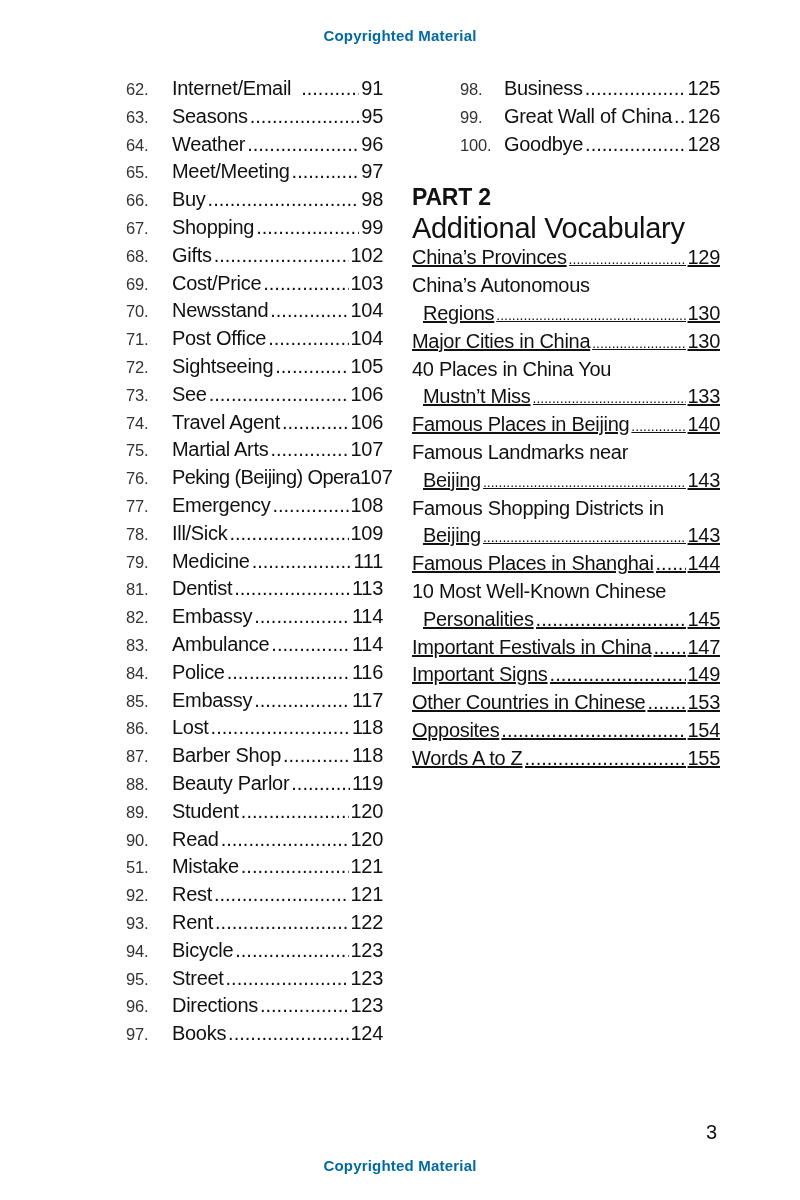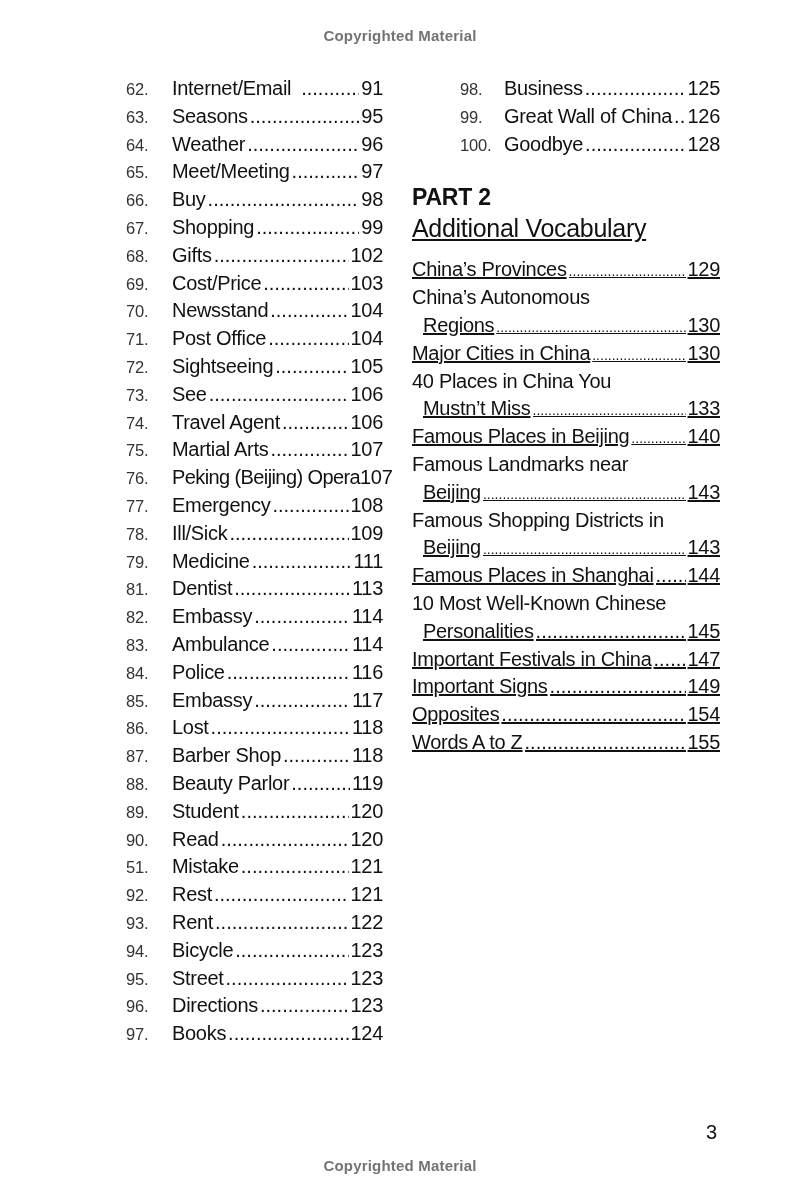--- a/index.html
+++ b/index.html
@@ -2,21 +2,21 @@
 <html><head>
   <meta charset="utf-8">
   <style>
     html, body { margin: 0; padding: 0; }
     body {
       width: 800px; height: 1200px; background: #ffffff; position: relative; overflow: hidden;
       font-family: "Liberation Sans", sans-serif; color: #111111;
     }
     .watermark {
       position: absolute; left: 0; width: 800px; text-align: center;
-      font-family: "Liberation Sans", sans-serif; font-weight: bold; font-size: 15px; color: #737373;
+      font-family: "Liberation Sans", sans-serif; font-weight: bold; font-size: 15px; color: #0369a1;
       letter-spacing: 0.2px;
     }
     .wm-top { top: 27px; }
     .wm-bottom { top: 1157px; }
 
     .col { position: absolute; top: 75px; }
     .col-left { left: 78px; width: 305px; }
     .col-right { left: 412px; width: 308px; }
 
     .row {
@@ -34,21 +34,21 @@
     }
     .leader::before {
       content: "........................................................................................................................";
     }
     .page { flex: 0 0 auto; text-align: right; }
 
     .part-label {
       margin-top: 24px; font-weight: bold; font-size: 23px; line-height: 30px; letter-spacing: -0.2px;
     }
     .part-title {
-      font-size: 25px; line-height: 32px; letter-spacing: -0.3px; margin-bottom: 12px; text-decoration: underline;
+      font-size: 29px; line-height: 32px; letter-spacing: -0.3px; margin-bottom: 0px;
     }
     .v-row {
       display: flex; align-items: baseline; height: 27.8px; font-size: 20px; line-height: 27.8px;
       white-space: nowrap; letter-spacing: -0.3px; text-decoration: underline;
     }
     .v-row .leader { font-size: 14px; }
     .v-row .leader.big { font-size: 20px; }
     .v-line1 { height: 27.8px; font-size: 20px; line-height: 27.8px; white-space: nowrap; letter-spacing: -0.3px; }
     .indent { padding-left: 11px; }
 
@@ -371,20 +371,25 @@
       <span class="leader big"></span>
       <span class="page">147</span>
     </div>
 
   <div class="v-row">
       <span class="title">Important Signs</span>
       <span class="leader big"></span>
       <span class="page">149</span>
     </div>
 
+  <div class="v-row">
+      <span class="title">Other Countries in Chinese</span>
+      <span class="leader big"></span>
+      <span class="page">153</span>
+    </div>
 
   <div class="v-row">
       <span class="title">Opposites</span>
       <span class="leader big"></span>
       <span class="page">154</span>
     </div>
 
   <div class="v-row" style="margin-top:0">
       <span class="title">Words A to Z</span>
       <span class="leader big"></span>

